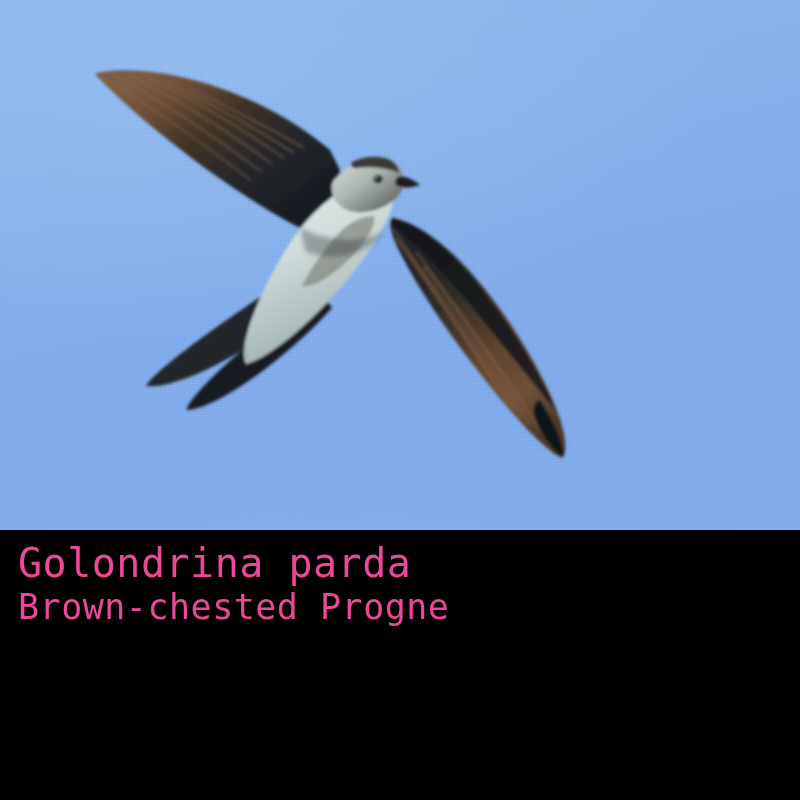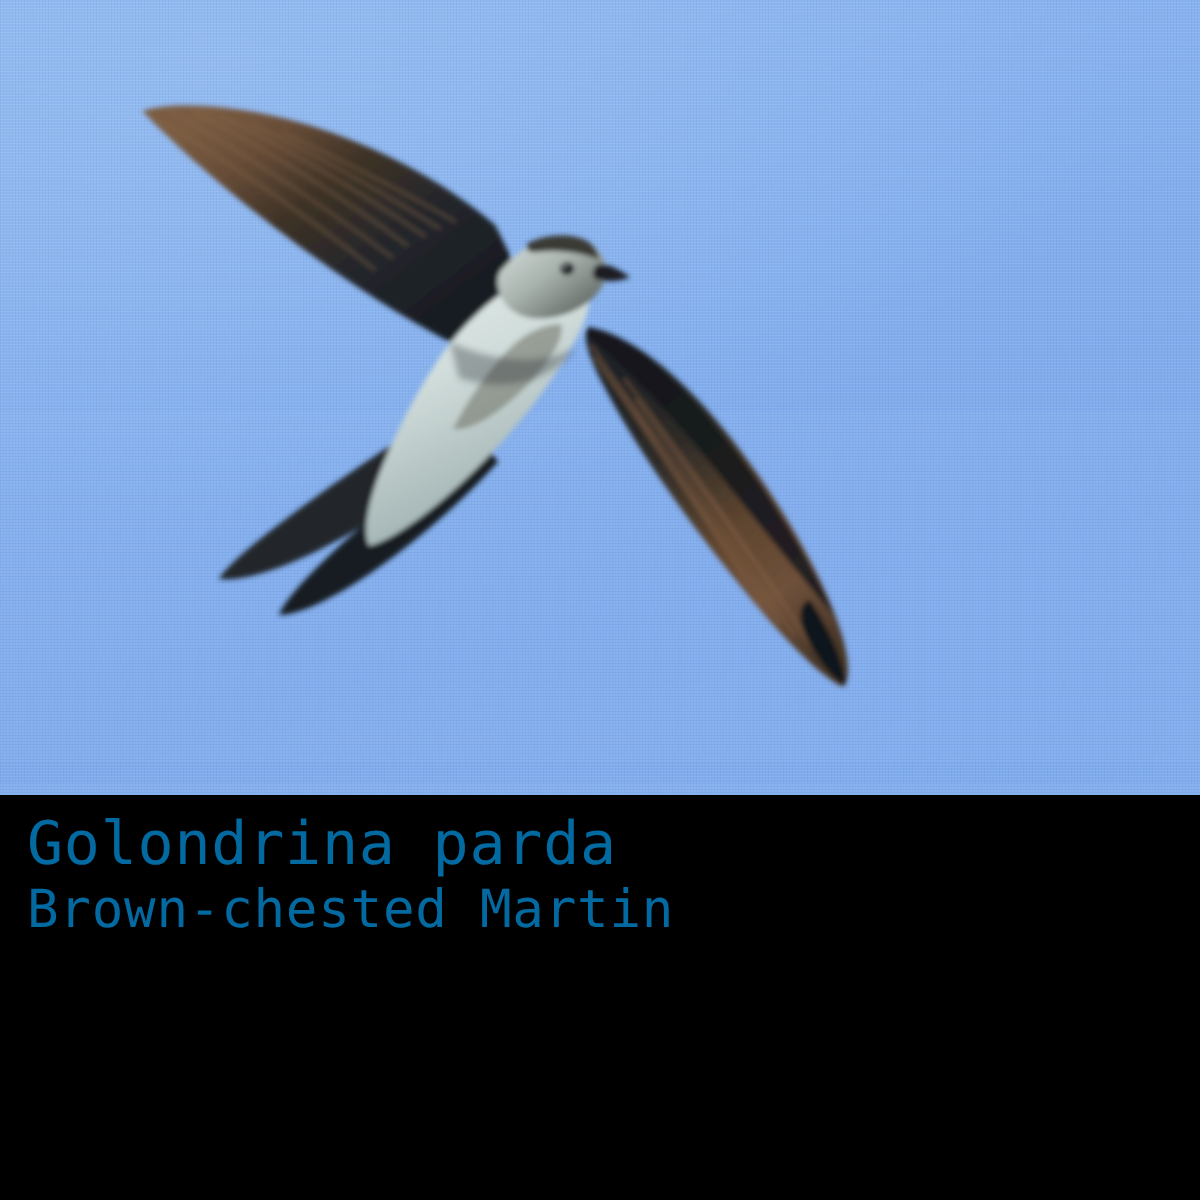--- a/index.html
+++ b/index.html
@@ -57,21 +57,21 @@
     height: 270px;
     background: #000;
   }
   #names {
     position: absolute;
     left: 18px;
     top: 10px;
     width: 600px;
   }
   .nm {
-    color: #0369a1;
+    color: #ec4899;
     white-space: pre;
     letter-spacing: 0.5px;
   }
   #name-common-es {
     font-size: 40px;
     line-height: 46px;
     font-weight: normal;
   }
   #name-common-en {
     font-size: 35px;
@@ -197,17 +197,17 @@
       <g filter="url(#softer)" opacity="0.35">
         <path d="M300,228 C330,242 360,244 384,232 C368,254 336,262 306,252 Z" fill="#2a2f35"></path>
       </g>
     </svg>
   </div>
 
   <div id="panel">
 
     <div id="names">
       <div class="nm" id="name-common-es">Golondrina parda</div>
-      <div class="nm" id="name-common-en">Brown-chested Martin</div>
+      <div class="nm" id="name-common-en">Brown-chested Progne</div>
     </div>
 
   </div>
 </div>
 
 </body></html>

